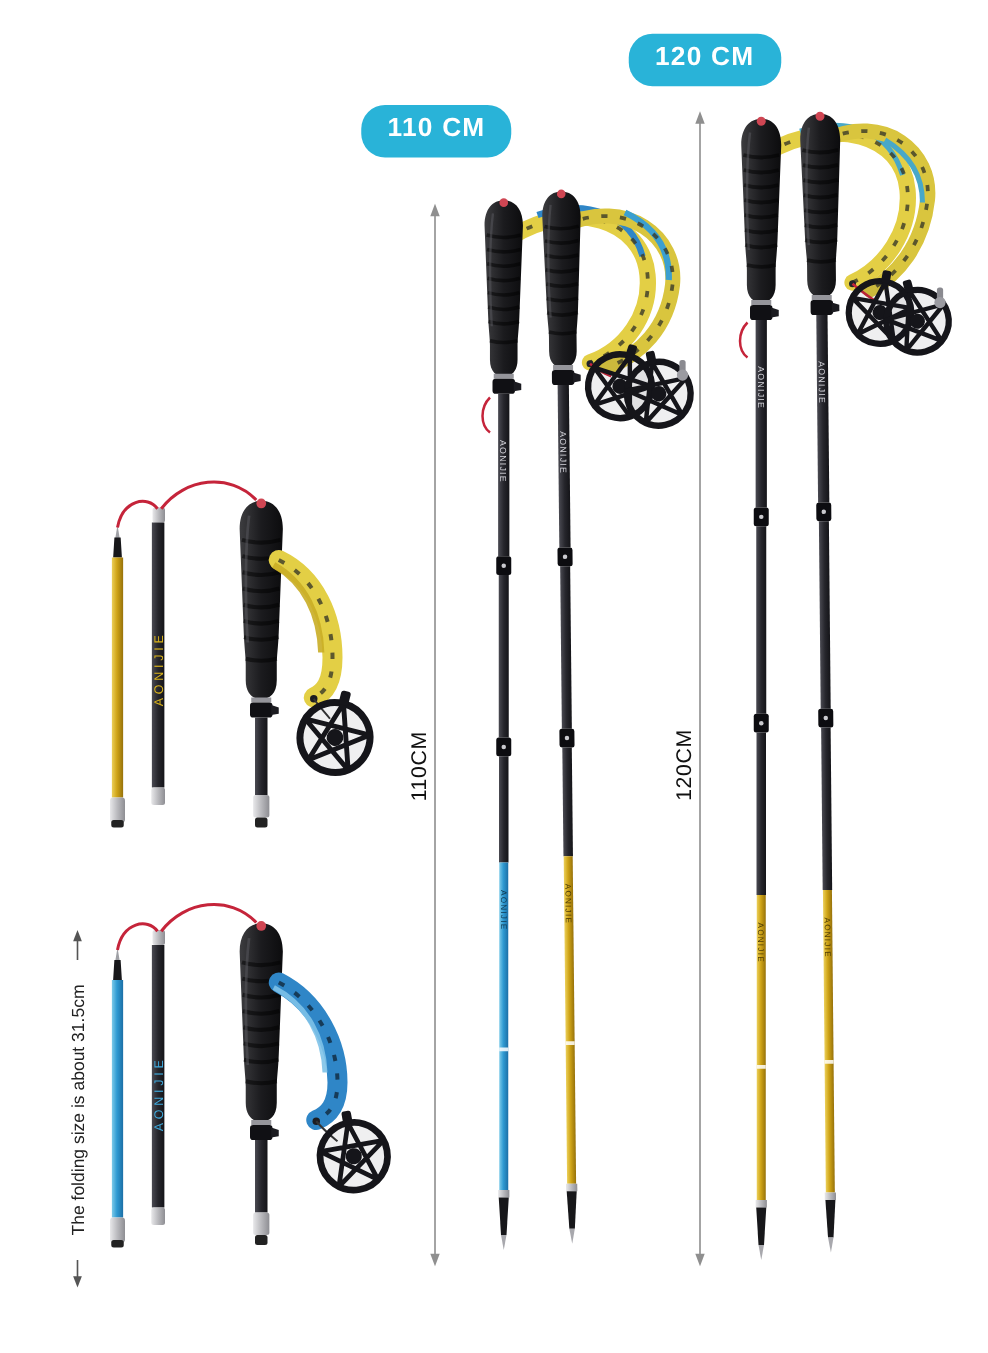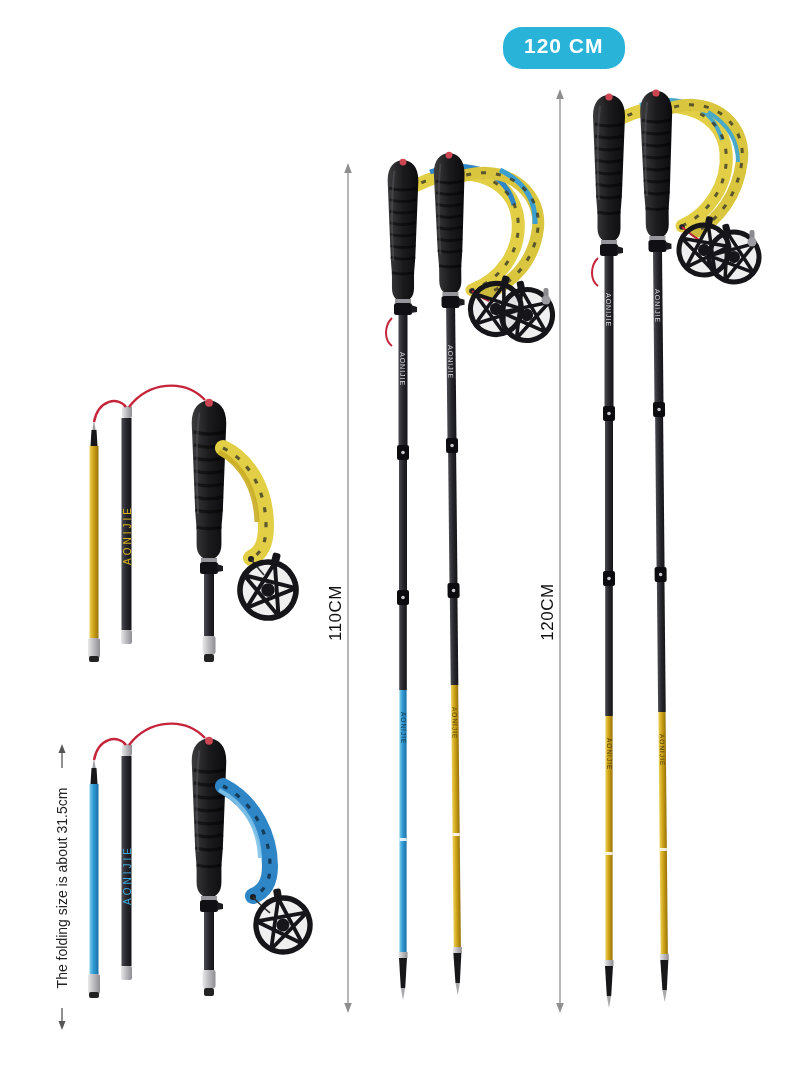--- a/index.html
+++ b/index.html
@@ -274,17 +274,18 @@
     <path d="M682,227 C690,234 696,238 702,242" stroke="#c5243a" stroke-width="2" fill="none"></path>
     <use href="#basketSym" transform="translate(704,250) scale(1.0) rotate(10)"></use>
     <use href="#basketSym" transform="translate(734,257) scale(1.0) rotate(-15)"></use>
     <g>
       <rect x="749.5" y="230" width="5" height="10" rx="2" fill="#8a8a90"></rect>
       <circle cx="752" cy="242" r="4.5" fill="#9b9ba1"></circle>
     </g>
   </g>
 </svg>
 
+  <div class="badge badge-110">110 CM</div>
   <div class="badge badge-120">120 CM</div>
   <div class="dim-label dim-110">110CM</div>
   <div class="dim-label dim-120">120CM</div>
   <div class="fold-note">The folding size is about 31.5cm</div>
 </div>
 
 </body></html>

